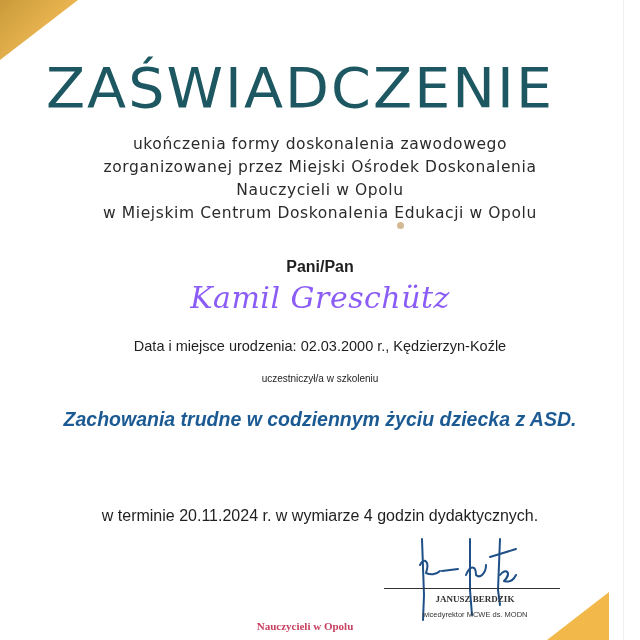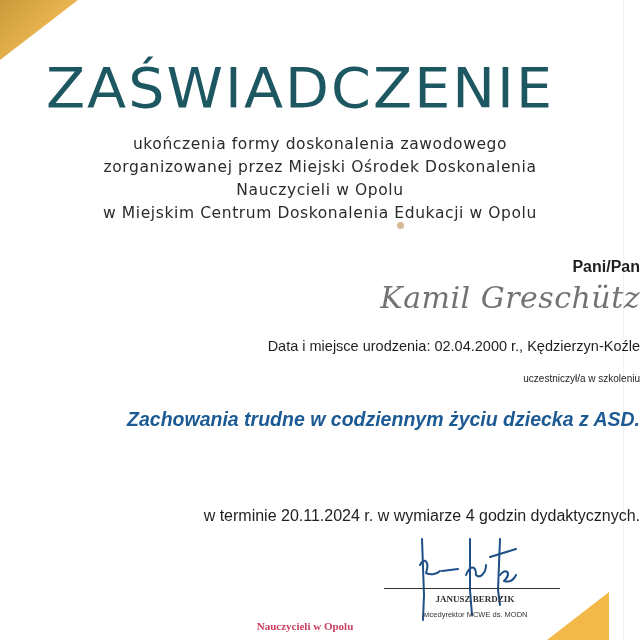--- a/index.html
+++ b/index.html
@@ -35,27 +35,27 @@
   .subtitle {
     position: absolute; left: 0; width: 640px; text-align: center;
     font-family: "DejaVu Sans", sans-serif; font-size: 15.5px; letter-spacing: 0.6px;
     color: #2b2b2b; line-height: 21px;
   }
   .dot {
     position: absolute; left: 397px; top: 222px; width: 7px; height: 7px; border-radius: 50%;
     background: #c9a77a; opacity: 0.8;
   }
   .center-text {
-    position: absolute; left: 0; width: 640px; text-align: right;
+    position: absolute; left: 0; width: 640px; text-align: center;
     font-family: "Liberation Sans", sans-serif; color: #1f1f1f;
   }
   .pani { top: 258px; font-size: 16px; font-weight: 700; }
   .name {
     top: 280px; font-family: "DejaVu Serif", serif; font-style: italic;
-    font-size: 30px; color: #737373; letter-spacing: 0.5px;
+    font-size: 30px; color: #8b5cf6; letter-spacing: 0.5px;
   }
   .birth { top: 338px; font-size: 14.5px; }
   .participated { top: 373px; font-size: 10px; }
   .course {
     top: 408px; font-size: 19.5px; font-weight: 700; color: #1c5a93; font-style: italic;
   }
   .term { top: 507px; font-size: 16px; }
   .sig-svg { position: absolute; left: 400px; top: 535px; }
   .sig-line {
     position: absolute; left: 384px; top: 588px; width: 176px; height: 1px; background: #333;
@@ -84,21 +84,21 @@
 <div class="title">ZAŚWIADCZENIE</div>
 
 <div class="subtitle" style="top:134px">ukończenia formy doskonalenia zawodowego</div>
 <div class="subtitle" style="top:157px">zorganizowanej przez Miejski Ośrodek Doskonalenia</div>
 <div class="subtitle" style="top:180px">Nauczycieli w Opolu</div>
 <div class="subtitle" style="top:203px">w Miejskim Centrum Doskonalenia Edukacji w Opolu</div>
 <div class="dot"></div>
 
 <div class="center-text pani">Pani/Pan</div>
 <div class="center-text name">Kamil Greschütz</div>
-<div class="center-text birth">Data i miejsce urodzenia: 02.04.2000 r., Kędzierzyn-Koźle</div>
+<div class="center-text birth">Data i miejsce urodzenia: 02.03.2000 r., Kędzierzyn-Koźle</div>
 <div class="center-text participated">uczestniczył/a w szkoleniu</div>
 <div class="center-text course">Zachowania trudne w codziennym życiu dziecka z ASD.</div>
 <div class="center-text term">w terminie 20.11.2024 r. w wymiarze 4 godzin dydaktycznych.</div>
 
 <svg class="sig-svg" width="130" height="90" viewBox="0 0 130 90">
   <g fill="none" stroke="#1e4f86" stroke-width="2" stroke-linecap="round" stroke-linejoin="round">
     <path d="M22 4 L24 60 L23 85"></path>
     <path d="M20 30 C24 22 30 26 26 38 C30 40 36 40 40 36"></path>
     <path d="M42 36 L58 34"></path>
     <path d="M70 4 L70 55 L72 80"></path>

